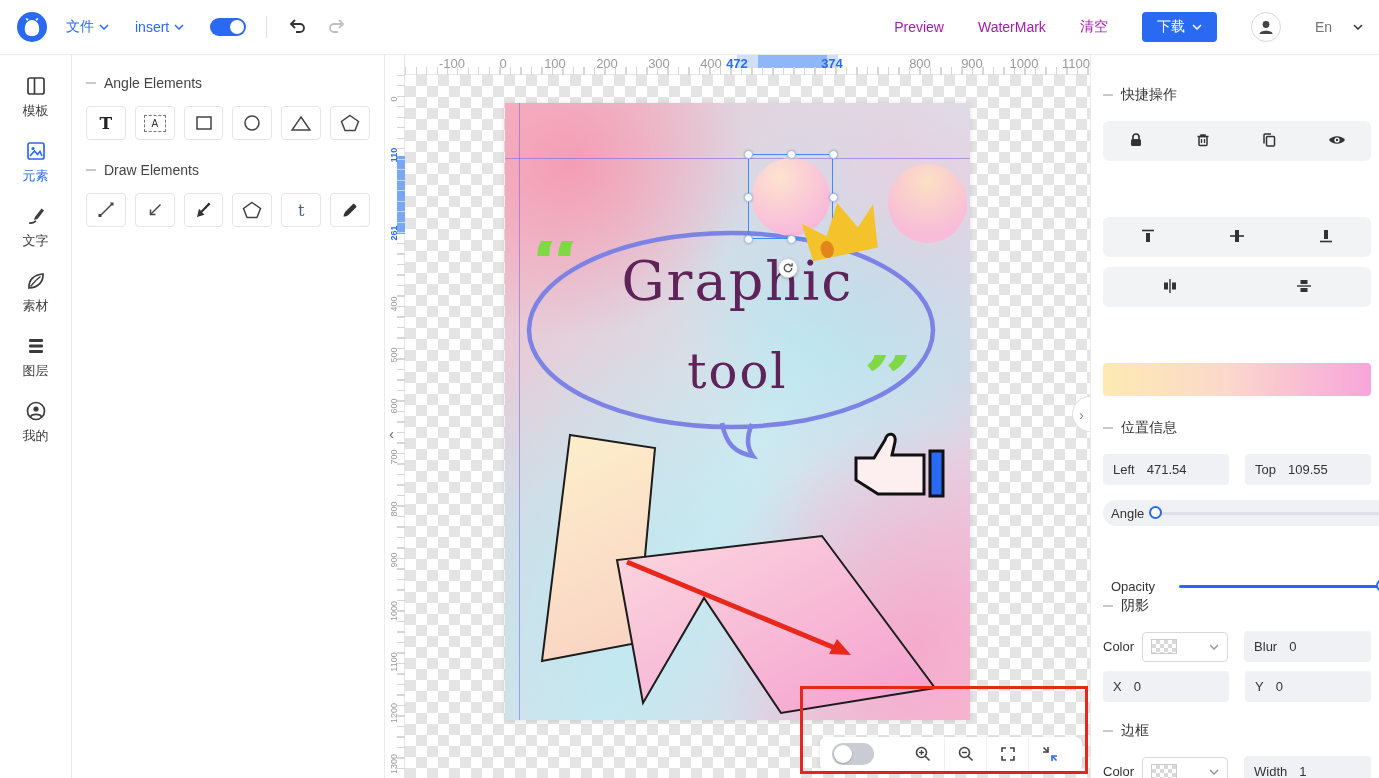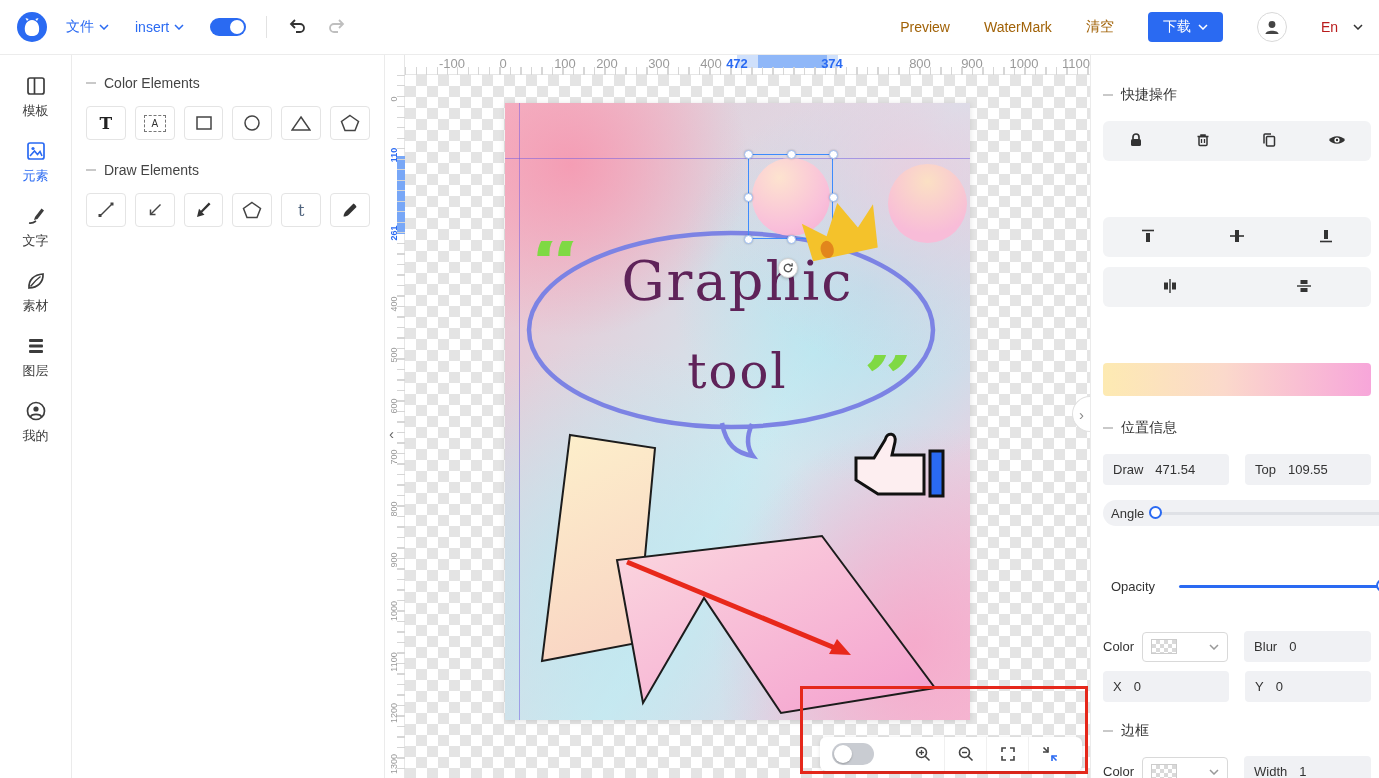--- a/index.html
+++ b/index.html
@@ -9,24 +9,24 @@
   
   .topbar{position:absolute;left:0;top:0;width:100%;height:55px;background:#fff;border-bottom:1px solid #ececec;display:flex;align-items:center;padding:0 16px;z-index:30}
   .logo{width:32px;height:32px;flex:0 0 auto}
   .menu{display:flex;align-items:center;gap:5px;color:#2a6af2;cursor:pointer}
   .menu.m1{margin-left:18px}.menu.m2{margin-left:26px}
   .switch{width:36px;height:18px;border-radius:9px;background:#2a6af2;position:relative;margin-left:26px;cursor:pointer}
   .switch .knob{position:absolute;top:2px;right:2px;width:14px;height:14px;border-radius:50%;background:#fff}
   .vdiv{width:1px;height:22px;background:#e2e2e2;margin:0 20px}
   .hist{display:flex;gap:20px;align-items:center}
   .tright{margin-left:auto;display:flex;align-items:center;gap:34px}
-  .tbtn{color:#a16207;cursor:pointer}
+  .tbtn{color:#a21caf;cursor:pointer}
   .dlbtn{display:flex;align-items:center;gap:7px;background:#2a6af2;color:#fff;border:none;height:30px;padding:0 15px;border-radius:4px;font-size:14px;cursor:pointer}
   .avatar{width:30px;height:30px;border-radius:50%;border:1px solid #d9d9d9;background:#fff;display:flex;align-items:center;justify-content:center;cursor:pointer}
-  .lang{display:flex;align-items:center;gap:15px;color:#b91c1c;cursor:pointer}
+  .lang{display:flex;align-items:center;gap:21px;color:#737373;cursor:pointer}
 
   
   .sidenav{position:absolute;left:0;top:55px;bottom:0;width:72px;background:#fff;border-right:1px solid #ebebeb;display:flex;flex-direction:column;align-items:center;padding-top:18px;gap:16px;z-index:20}
   .navitem{display:flex;flex-direction:column;align-items:center;gap:5px;color:#3c3c3c;cursor:pointer;width:100%;padding:2px 0}
   .navitem span{font-size:13px}
   .navitem.active{color:#2a6af2}
 
   
   .elpanel{position:absolute;left:72px;top:55px;bottom:0;width:313px;background:#fff;border-right:1px solid #ebebeb;padding:14px 14px;z-index:20}
   .phead{display:flex;align-items:center;gap:8px;color:#444;font-size:14px;margin-top:6px}
@@ -222,21 +222,21 @@
           <circle cx="11" cy="9" r="2.6" fill="currentColor"></circle>
           <path d="M5.5 17c1-3.5 10-3.5 11 0" fill="none" stroke="currentColor" stroke-width="1.7"></path>
         </svg>
       <span>我的</span>
     </div>
   </nav>
 
   <aside class="elpanel">
     <div class="phead">
       <span class="hdash"></span>
-      <span>Color Elements</span>
+      <span>Angle Elements</span>
     </div>
     <div class="toolrow">
       <div class="tool">
           <span class="tglyphT">T</span>
         </div>
       <div class="tool">
           <span class="tbox">A</span>
         </div>
       <div class="tool">
           <svg width="18" height="16">
@@ -365,21 +365,21 @@
         </g>
       </svg>
     </div>
 
     <div class="ruler-h">
       <div class="hband"></div>
       <div class="hband-dark"></div>
       <div class="hticks"></div>
       <span class="hlab" style="left:52px">-100</span>
       <span class="hlab" style="left:103px">0</span>
-      <span class="hlab" style="left:165px">100</span>
+      <span class="hlab" style="left:155px">100</span>
       <span class="hlab" style="left:207px">200</span>
       <span class="hlab" style="left:259px">300</span>
       <span class="hlab" style="left:311px">400</span>
       <span class="hlab bluelab" style="left:337px">472</span>
       <span class="hlab bluelab" style="left:432px">374</span>
       <span class="hlab" style="left:520px">800</span>
       <span class="hlab" style="left:572px">900</span>
       <span class="hlab" style="left:624px">1000</span>
       <span class="hlab" style="left:676px">1100</span>
     </div>
@@ -498,40 +498,44 @@
     </div>
 
     <div class="rsec gradbar" style="top:308px"></div>
 
     <div class="rsec rhead" style="top:364px">
       <span class="hdash"></span>
       <span>位置信息</span>
     </div>
     <div class="rsec fieldrow" style="top:399px">
       <div class="field">
-        <span>Draw</span>
+        <span>Left</span>
         <span>471.54</span>
       </div>
       <div class="field">
         <span>Top</span>
         <span>109.55</span>
       </div>
     </div>
 
     <div class="rsec sliderrow" style="top:445px">
       <span>Angle</span>
       <div class="strack" style="left:56px;right:10px;background:#dfe1e6"></div>
       <div class="sthumb" style="left:46px"></div>
     </div>
     <div class="rsec sliderrow" style="top:492px;background:transparent">
       <span>Opacity</span>
       <div class="strack" style="left:76px;right:8px;background:#2a6af2"></div>
       <div class="sthumb" style="right:2px"></div>
     </div>
 
+    <div class="rsec rhead" style="top:542px">
+      <span class="hdash"></span>
+      <span>阴影</span>
+    </div>
     <div class="rsec ddrow" style="top:576px">
       <span>Color</span>
       <div class="dropdown">
         <span class="swatch"></span>
         <span class="chev">
             <svg width="10" height="6">
               <polyline points="1,1 5,5 9,1" fill="none" stroke="#999" stroke-width="1.5"></polyline>
             </svg>
           </span>
       </div>

